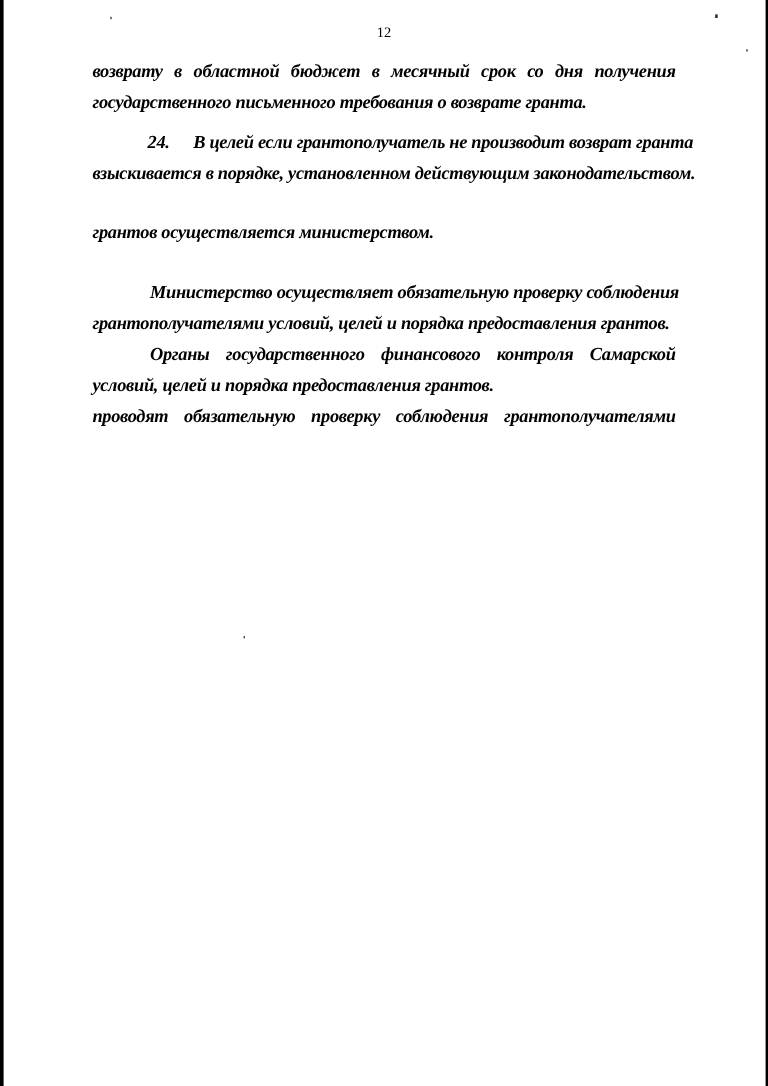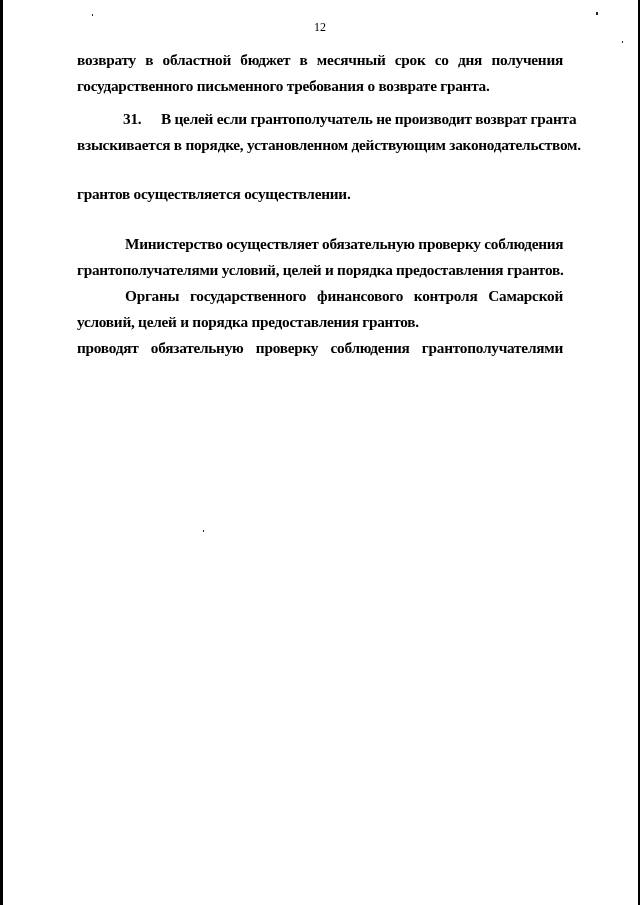--- a/index.html
+++ b/index.html
@@ -35,20 +35,21 @@
     }
     .text-block {
       position: absolute;
       left: 77px;
       width: 486px;
       font-size: 15.3px;
       line-height: 26px;
       text-align: justify;
       font-weight: bold;
       letter-spacing: -0.25px;
+      font-style: italic;
     }
     .line {
       display: block;
       height: 26px;
       white-space: nowrap;
       text-align: justify;
       text-align-last: justify;
     }
     .line.last {
       text-align-last: left;
@@ -68,26 +69,26 @@
 <div class="speck" style="left:203px;top:530px;width:1px;height:2px;"></div>
 
 <div class="page-number">12</div>
 
 <div class="text-block" style="top:47px;">
   <span class="line">возврату в областной бюджет в месячный срок со дня получения</span>
   <span class="line last">государственного письменного требования о возврате гранта.</span>
 </div>
 
 <div class="text-block" style="top:106px;">
-  <span class="line indent"><span class="num">31.</span><span>В целей если грантополучатель не производит возврат гранта</span></span>
+  <span class="line indent"><span class="num">24.</span><span>В целей если грантополучатель не производит возврат гранта</span></span>
   <span class="line last">взыскивается в порядке, установленном действующим законодательством.</span>
 </div>
 
 <div class="text-block" style="top:181px;">
-  <span class="line last">грантов осуществляется осуществлении.</span>
+  <span class="line last">грантов осуществляется министерством.</span>
 </div>
 
 <div class="text-block" style="top:231px;">
   <span class="line indent-wide">Министерство осуществляет обязательную проверку соблюдения</span>
   <span class="line last">грантополучателями условий, целей и порядка предоставления грантов.</span>
 </div>
 
 <div class="text-block" style="top:283px;">
   <span class="line indent-wide">Органы государственного финансового контроля Самарской</span>
   <span class="line last">условий, целей и порядка предоставления грантов.</span>

